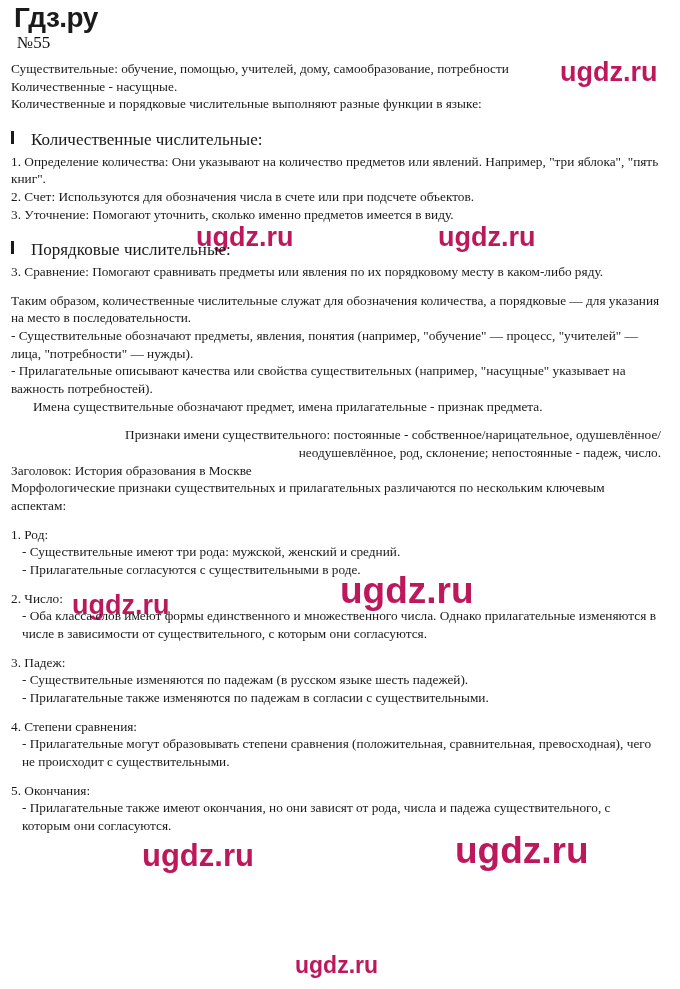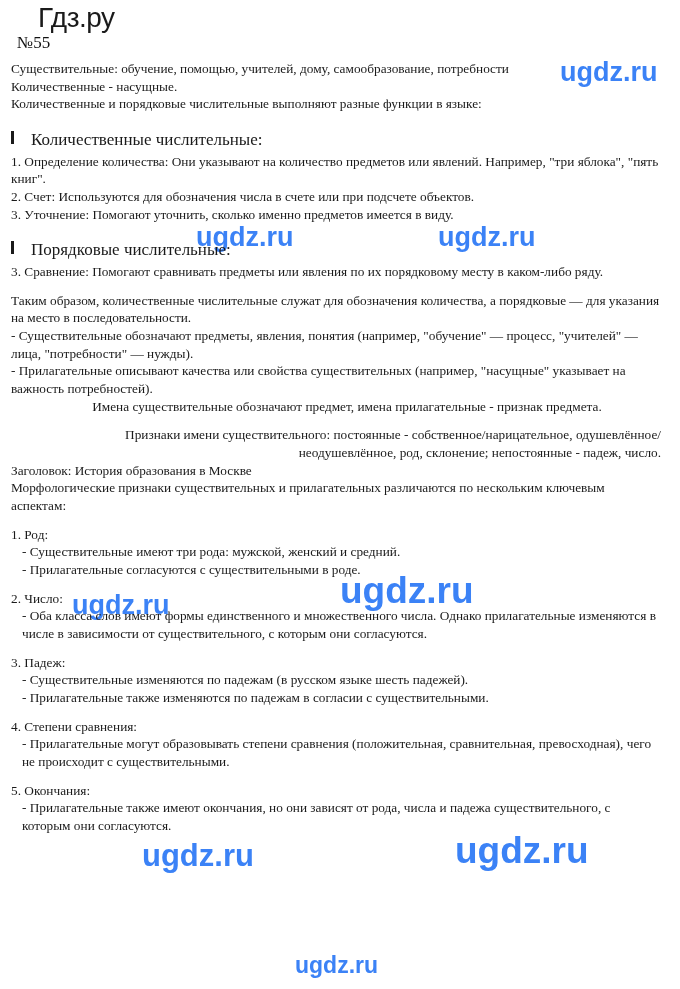--- a/index.html
+++ b/index.html
@@ -16,32 +16,31 @@
     overflow: hidden;
   }
 
   
   .site-logo {
     position: absolute;
     left: 14px;
     top: 2px;
     font-family: "Liberation Sans", sans-serif;
     font-size: 28px;
-    font-weight: normal;
+    font-weight: bold;
     color: #1a1a1a;
     letter-spacing: -0.5px;
-    margin-left: 24px;
   }
 
   
   .wm {
     position: absolute;
     font-family: "Liberation Sans", sans-serif;
     font-weight: bold;
-    color: #3b82f6;
+    color: #be185d;
     white-space: nowrap;
     pointer-events: none;
     user-select: none;
     z-index: 5;
   }
 
   
   .doc {
     position: absolute;
     left: 0;
@@ -81,21 +80,21 @@
   }
   .heading-bar::before {
     content: "";
     position: absolute;
     left: 0;
     top: 2px;
     width: 3px;
     height: 13px;
     background: #1a1a1a;
   }
-  .indent { text-indent: 22px; text-align: center; }
+  .indent { text-indent: 22px; }
   .indent2 { text-indent: 30px; text-align: right; }
   .sub { padding-left: 11px; }
 </style>
 </head>
 <body>
 
 <div class="site-logo">Гдз.ру</div>
 
 <div id="watermark-layer">
     <div class="wm" style="left: 560px; top: 57px; font-size: 27px;">ugdz.ru</div>

